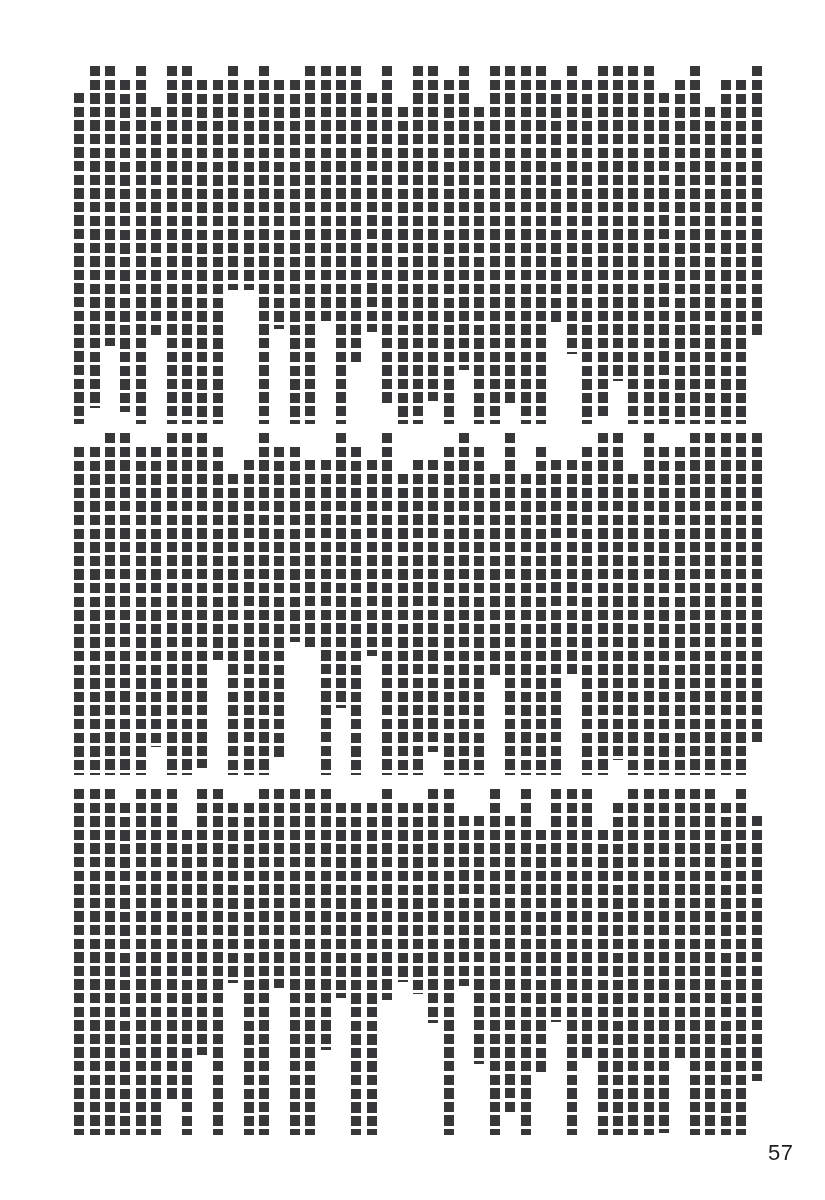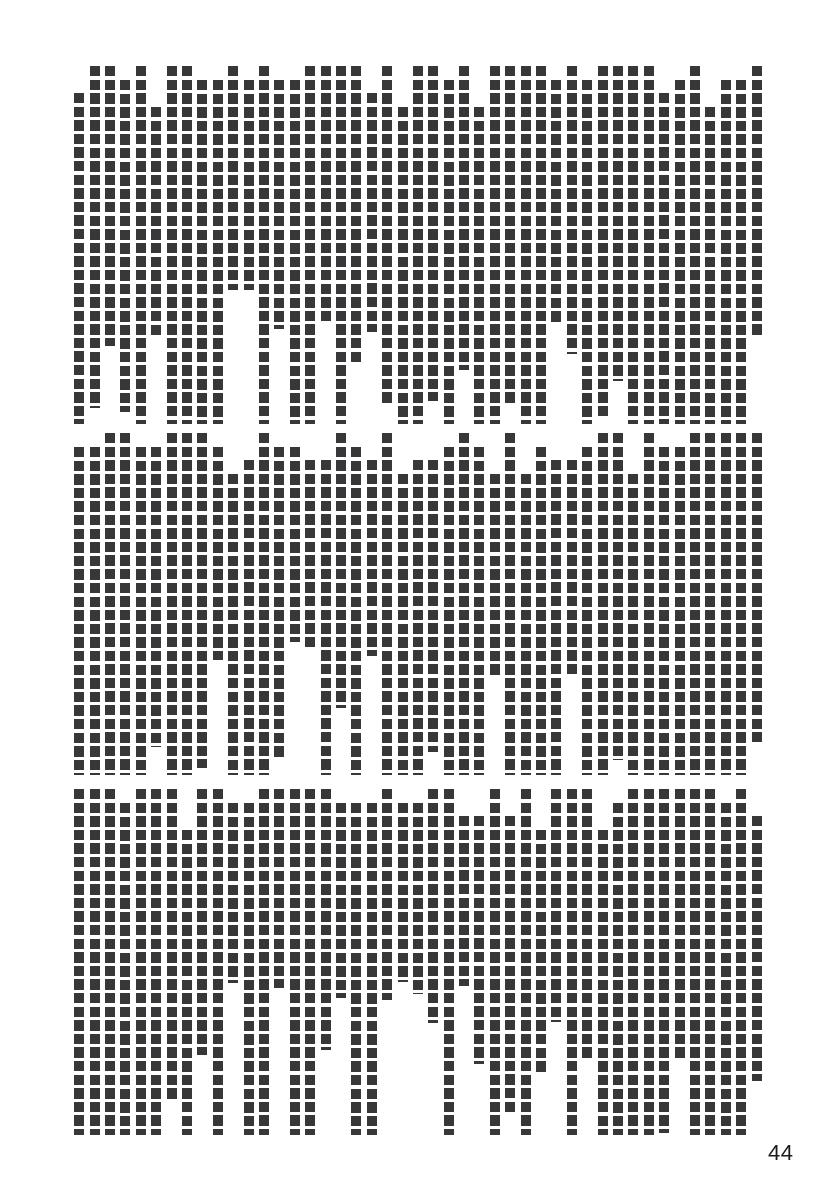--- a/index.html
+++ b/index.html
@@ -471,15 +471,15 @@
         <div class="ink" style="top: 0px; height: 346px;"></div>
       </div>
       <div class="text-column">
         <div class="ink" style="top: 0px; height: 346px;"></div>
       </div>
       <div class="text-column">
         <div class="ink" style="top: 0px; height: 346px;"></div>
       </div>
     </div>
 
-  <div class="page-number">44</div>
+  <div class="page-number">57</div>
 
 </div>
 
 </body></html>

